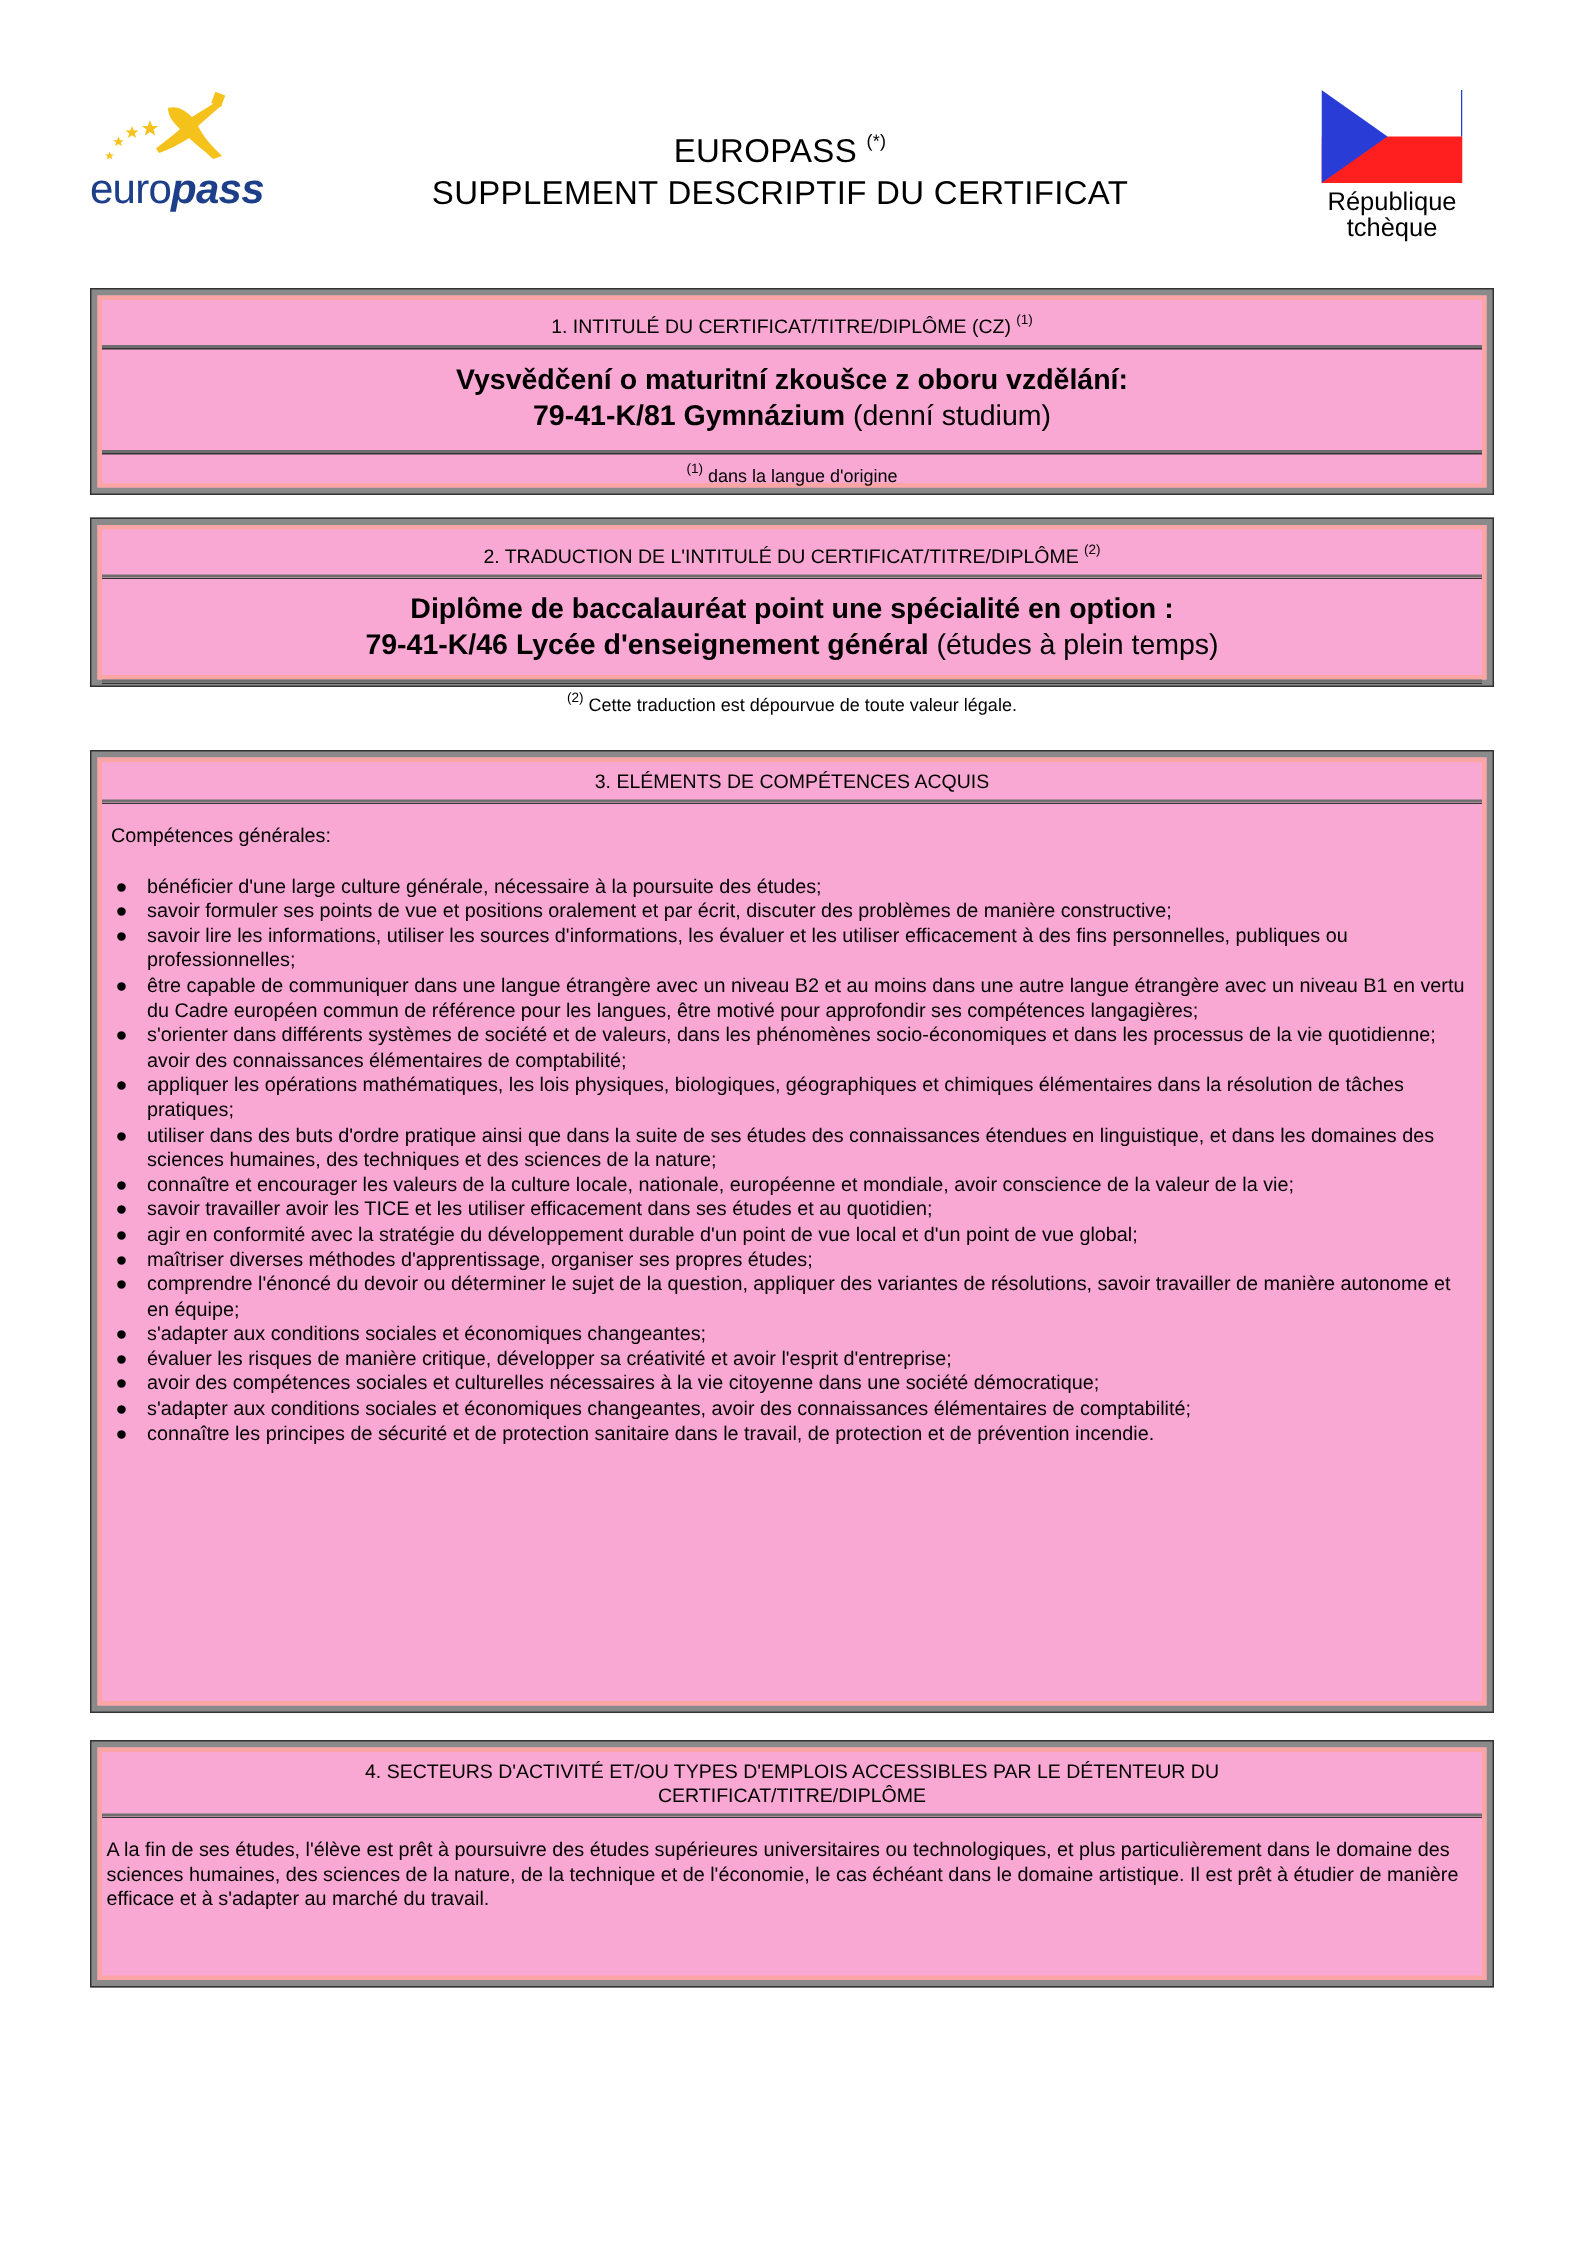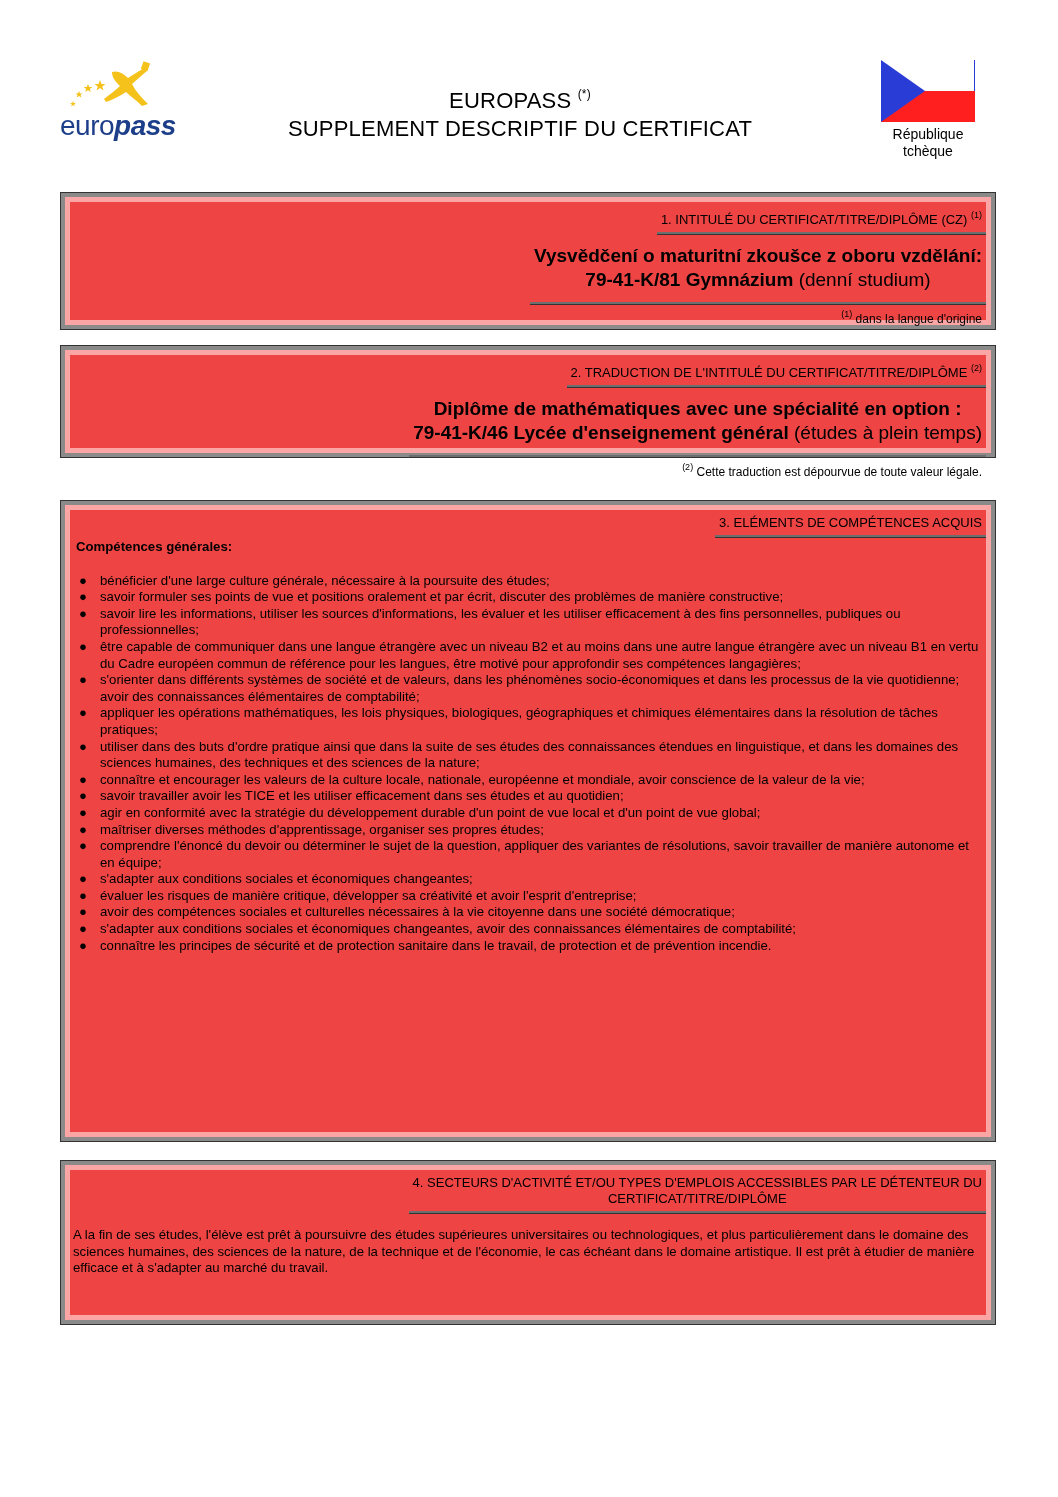--- a/index.html
+++ b/index.html
@@ -10,36 +10,36 @@
   .logo-text { position: absolute; left: 8px; top: 52px; font-size: 28px; color: #1d3f8a;
                letter-spacing: -0.5px; font-family: "Liberation Sans", sans-serif; }
   .logo-text b { font-style: italic; font-weight: 700; }
 
   .title { position: absolute; left: 230px; top: 80px; width: 580px; text-align: center;
            font-size: 22px; line-height: 28px; letter-spacing: 0.2px; }
   .title sup { font-size: 12px; vertical-align: 10px; }
 
   .flag-wrap { position: absolute; left: 878px; top: 60px; width: 100px; text-align: center; }
   .flag { display: block; margin: 0 0 0 3px; }
-  .country { font-size: 14px; line-height: 17px; margin-top: 4px; }
+  .country { font-size: 17px; line-height: 17px; margin-top: 4px; }
 
   .box { position: absolute; left: 60px; width: 936px;
          border: 1px solid #333; background: #8a8a8a; padding: 4px; box-sizing: border-box; }
-  .inner { border: 5px solid #fca5a5; background: #ef4444; height: 100%; box-sizing: border-box;
-           display: flex; flex-direction: column; align-items: flex-end; }
+  .inner { border: 3px solid #fca5a5; background: #f9a8d4; height: 100%; box-sizing: border-box;
+           display: flex; flex-direction: column; }
   .row { border-bottom: 2px solid #6e6e6e; box-shadow: 0 1px 0 #333; text-align: center; }
   .row:last-child { border-bottom: none; box-shadow: none; }
   .sec-head { font-size: 13px; padding: 5px 4px 4px; line-height: 16px; }
   .sec-head sup, .note sup { font-size: 9px; vertical-align: 6px; }
   .big { font-size: 19px; line-height: 24px; padding: 6px 4px 10px; }
   .big b { font-weight: 700; }
   .note { font-size: 12px; padding: 5px 4px 6px; }
 
   .content { text-align: left; padding: 2px 6px; font-size: 13.2px; line-height: 16.6px; flex: 1; }
-  .subhead { font-weight: 700; margin-bottom: 17px; }
+  .subhead { font-weight: 400; margin-bottom: 17px; margin-top: 12px; }
   ul.comp { list-style: none; margin: 0; padding: 0; }
   ul.comp li { position: relative; padding-left: 24px; }
   ul.comp li .bullet { position: absolute; left: 3px; top: 0; }
 </style>
 </head>
 <body>
 
 <div class="logo">
   <svg width="140" height="60" viewBox="0 0 140 60" style="position:absolute;left:0;top:0">
     <g fill="#f4c21b">
@@ -86,21 +86,21 @@
     </div>
   </div>
 </div>
 
 <div class="box" style="top:345px;height:113px;">
   <div class="inner">
     <div class="row sec-head">
       <span>2. TRADUCTION DE L'INTITULÉ DU CERTIFICAT/TITRE/DIPLÔME</span> <sup>(2)</sup>
     </div>
     <div class="row big" style="flex:1;padding-top:10px;">
-      <div><b>Diplôme de mathématiques avec une spécialité en option :</b></div>
+      <div><b>Diplôme de baccalauréat point une spécialité en option :</b></div>
       <div><b>79-41-K/46 Lycée d'enseignement général</b> <span>(études à plein temps)</span></div>
     </div>
     <div class="row note">
       <sup>(2)</sup> <span>Cette traduction est dépourvue de toute valeur légale.</span>
     </div>
   </div>
 </div>
 
 <div class="box" style="top:500px;height:642px;">
   <div class="inner">

